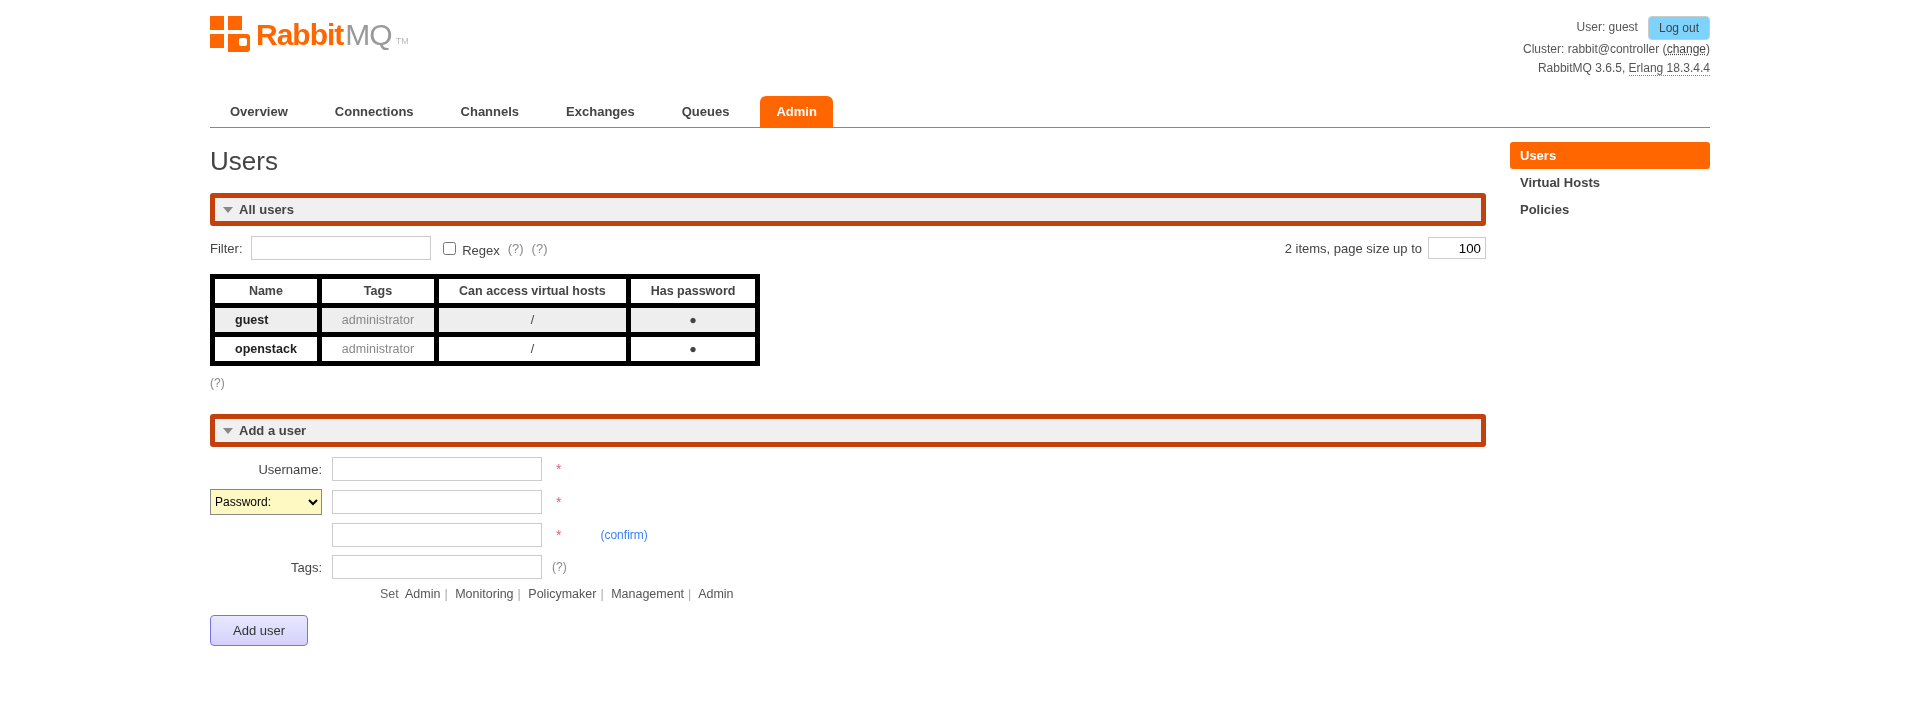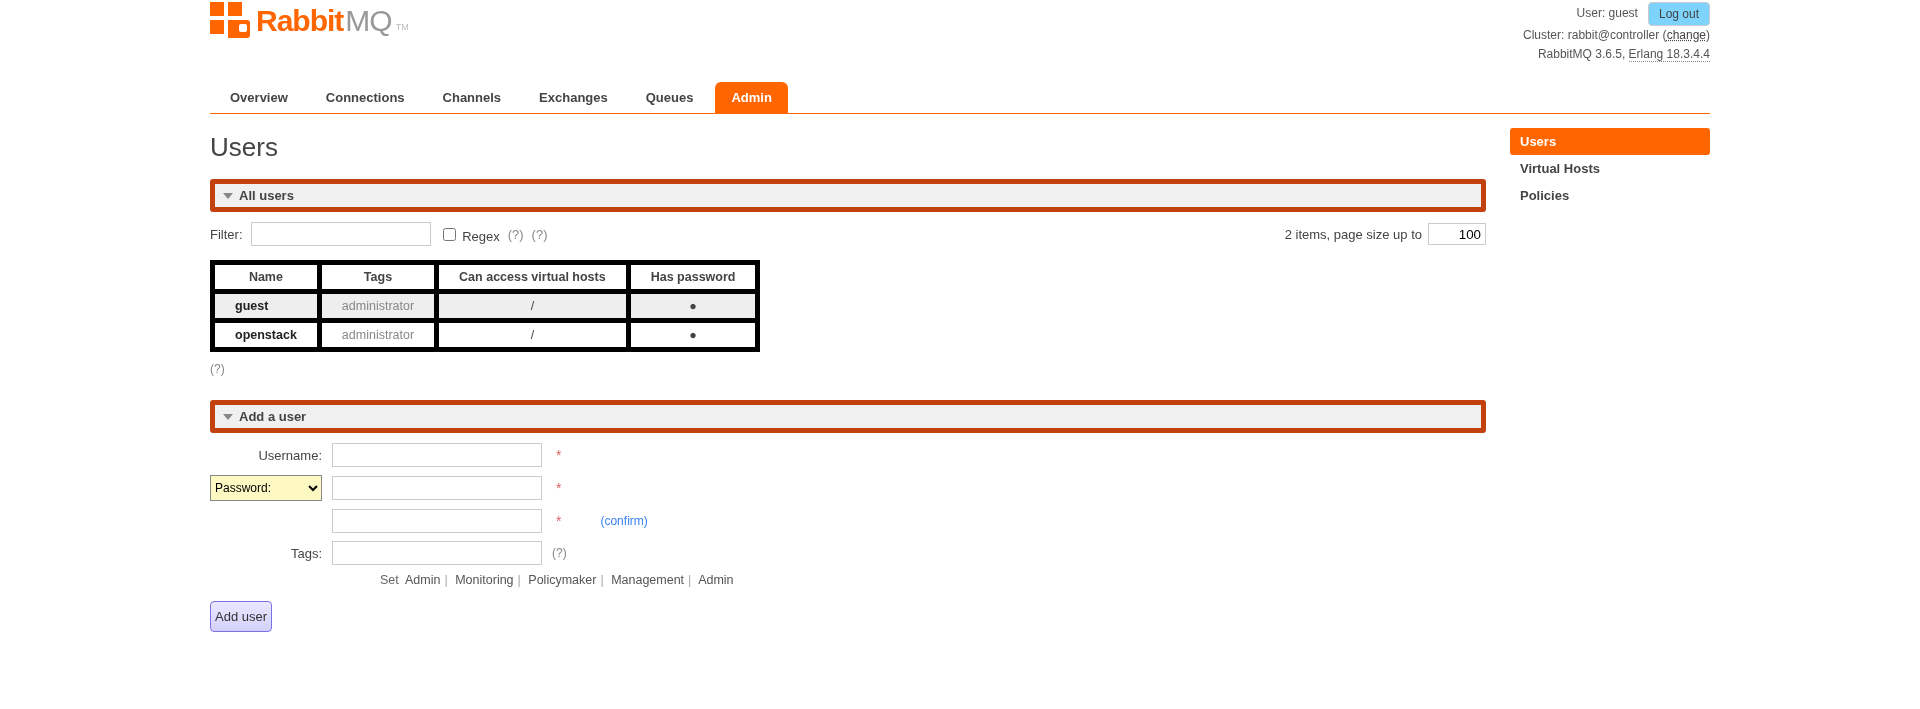--- a/index.html
+++ b/index.html
@@ -14,21 +14,21 @@
     width: 1500px;
     margin: 0 auto;
     padding: 0 10px;
     position: relative;
   }
   
   .topbar {
     display: flex;
     justify-content: space-between;
     align-items: flex-start;
-    padding-top: 2px;
+    padding-top: 16px;
   }
   .logo-wrap {
     display: flex;
     align-items: flex-end;
     gap: 2px;
   }
   .logo-mark {
     width: 40px;
     height: 36px;
     position: relative;
@@ -59,21 +59,21 @@
     font-size:12px;
   }
   .top-right a { color:#444; text-decoration: underline dotted; }
   .top-right .dotted { border-bottom:1px dotted #888; }
   
   .tabs {
     display:flex;
     align-items:flex-end;
     border-bottom:1px solid #f60;
     margin-top: 18px;
-    gap: 6px;
+    gap: 15px;
     padding-left: 4px;
   }
   .tab {
     padding: 8px 16px;
     color:#444;
     font-size:13px;
     font-weight:700;
     border-radius: 6px 6px 0 0;
     text-decoration:none;
   }
@@ -191,21 +191,21 @@
   .req { color:#d66; font-size:14px; padding-left:4px; }
   .confirm-note { color:#3b82f6; padding-left:6px;margin-left:23px; }
   .tag-set-row { margin-left: 170px; color:#666; font-size:12.5px; }
   .tag-set-row .sep { color:#aaa; padding:0 4px; }
   .tag-set-row span.lnk { color:#555; }
   .add-user-btn {
     margin-top:14px;
     background: linear-gradient(#e9e8ff, #d3d1fb);
     border:1px solid #7a73e6;
     border-radius:4px;
-    padding:7px 4px;
+    padding:7px 22px;
     color:#333;
     font-size:13px;
   }
   .watermark {
     position:absolute;
     right: -150px;
     bottom: -40px;
     color:#ddd;
     font-size:13px;
     letter-spacing: .5px;

